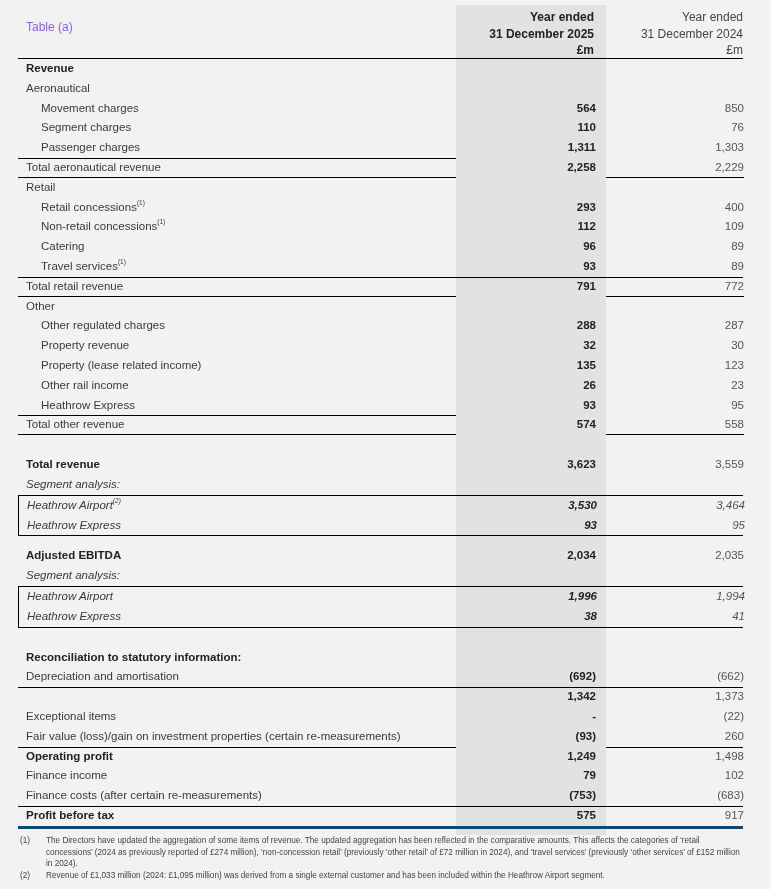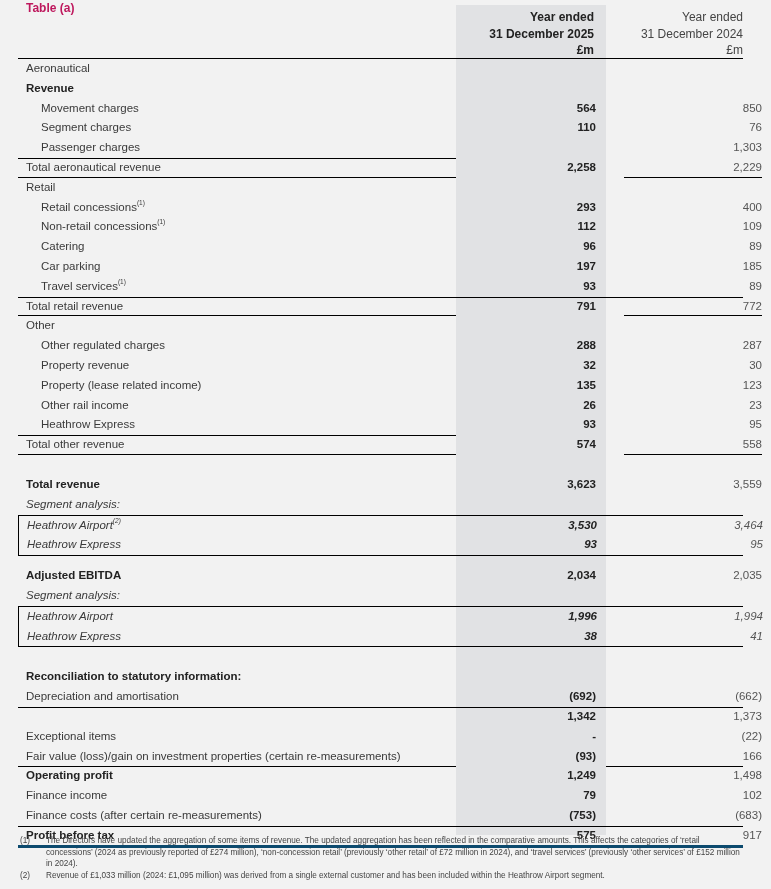--- a/index.html
+++ b/index.html
@@ -10,28 +10,28 @@
     color: #3a3a3a;
     position: relative;
     overflow: hidden;
   }
   .hl-col {
     position: absolute; left: 456px; top: 5px; width: 150px; height: 830px;
     background: #e1e2e4; z-index: 0;
   }
   .wrap { position: absolute; left: 18px; top: 0; width: 725px; z-index: 1; }
   .hdr { height: 58px; position: relative; border-bottom: 1px solid #000; }
-  .hdr .title { position: absolute; left: 8px; top: 1px; font-size: 12px; font-weight: bold; color: #be185d; }
+  .hdr .title { position: absolute; left: 8px; top: 20px; font-size: 12px; font-weight: normal; color: #8b5cf6; }
   .hdr .c1 { position: absolute; left: 438px; width: 138px; top: 9px; text-align: right; font-size: 12px; font-weight: bold; color: #222; line-height: 16.5px; }
   .hdr .c2 { position: absolute; left: 588px; width: 137px; top: 9px; text-align: right; font-size: 12px; color: #444; line-height: 16.5px; }
   .row { position: relative; height: 19.8px; font-size: 11.5px; line-height: 19.8px; }
   .row .lbl { position: absolute; left: 8px; white-space: nowrap; }
   .row.ind .lbl { left: 23px; }
   .row .v1 { position: absolute; left: 438px; width: 140px; text-align: right; font-weight: bold; color: #222; }
-  .row .v2 { position: absolute; left: 606px; width: 138px; text-align: right; color: #555; }
+  .row .v2 { position: absolute; left: 588px; width: 138px; text-align: right; color: #555; }
   .row.bold .lbl { font-weight: bold; color: #222; }
   .row.it .lbl, .row.it .v1, .row.it .v2 { font-style: italic; }
   .row.topline::before { content: ""; position: absolute; left: 0; right: 0; top: 0; border-top: 1px solid #000; }
   .row.topline-split::before { content: ""; position: absolute; left: 0; width: 438px; top: 0; border-top: 1px solid #000; }
   .row.topline-split::after { content: ""; position: absolute; left: 588px; width: 137px; top: 0; border-top: 1px solid #000; }
   .row.botline { border-bottom: 3px solid #0c4a6e; }
   .row.botline-split::after { content: ""; position: absolute; left: 0; width: 438px; bottom: 0; border-bottom: 1px solid #000; }
   .row.botline-split .v2::after { content: ""; position: absolute; left: 0; right: 0; bottom: 0; border-bottom: 1px solid #000; }
   .box { border-left: 1px solid #000; border-top: 1px solid #000; border-bottom: 1px solid #000; }
   .gap { height: 20px; }
@@ -53,38 +53,39 @@
       <div>31 December 2025</div>
       <div>£m</div>
     </div>
     <div class="c2">
       <div>Year ended</div>
       <div>31 December 2024</div>
       <div>£m</div>
     </div>
   </div>
 
+  <div class="row bold">
+    <span class="lbl">Revenue</span>
+  </div>
   <div class="row">
     <span class="lbl">Aeronautical</span>
-  </div>
-  <div class="row bold">
-    <span class="lbl">Revenue</span>
   </div>
   <div class="row ind">
     <span class="lbl">Movement charges</span>
     <span class="v1">564</span>
     <span class="v2">850</span>
   </div>
   <div class="row ind">
     <span class="lbl">Segment charges</span>
     <span class="v1">110</span>
     <span class="v2">76</span>
   </div>
   <div class="row ind">
     <span class="lbl">Passenger charges</span>
+    <span class="v1">1,311</span>
     <span class="v2">1,303</span>
   </div>
   <div class="row topline-split botline-split">
     <span class="lbl">Total aeronautical revenue</span>
     <span class="v1">2,258</span>
     <span class="v2">2,229</span>
   </div>
 
   <div class="row">
     <span class="lbl">Retail</span>
@@ -98,25 +99,20 @@
     <span class="lbl"><span>Non-retail concessions</span><sup>(1)</sup></span>
     <span class="v1">112</span>
     <span class="v2">109</span>
   </div>
   <div class="row ind">
     <span class="lbl">Catering</span>
     <span class="v1">96</span>
     <span class="v2">89</span>
   </div>
   <div class="row ind">
-    <span class="lbl">Car parking</span>
-    <span class="v1">197</span>
-    <span class="v2">185</span>
-  </div>
-  <div class="row ind">
     <span class="lbl"><span>Travel services</span><sup>(1)</sup></span>
     <span class="v1">93</span>
     <span class="v2">89</span>
   </div>
   <div class="row topline botline-split">
     <span class="lbl">Total retail revenue</span>
     <span class="v1">791</span>
     <span class="v2">772</span>
   </div>
 
@@ -215,21 +211,21 @@
     <span class="v2">1,373</span>
   </div>
   <div class="row">
     <span class="lbl">Exceptional items</span>
     <span class="v1">-</span>
     <span class="v2">(22)</span>
   </div>
   <div class="row">
     <span class="lbl">Fair value (loss)/gain on investment properties (certain re-measurements)</span>
     <span class="v1">(93)</span>
-    <span class="v2">166</span>
+    <span class="v2">260</span>
   </div>
   <div class="row bold topline-split">
     <span class="lbl">Operating profit</span>
     <span class="v1">1,249</span>
     <span class="v2">1,498</span>
   </div>
   <div class="row">
     <span class="lbl">Finance income</span>
     <span class="v1">79</span>
     <span class="v2">102</span>

